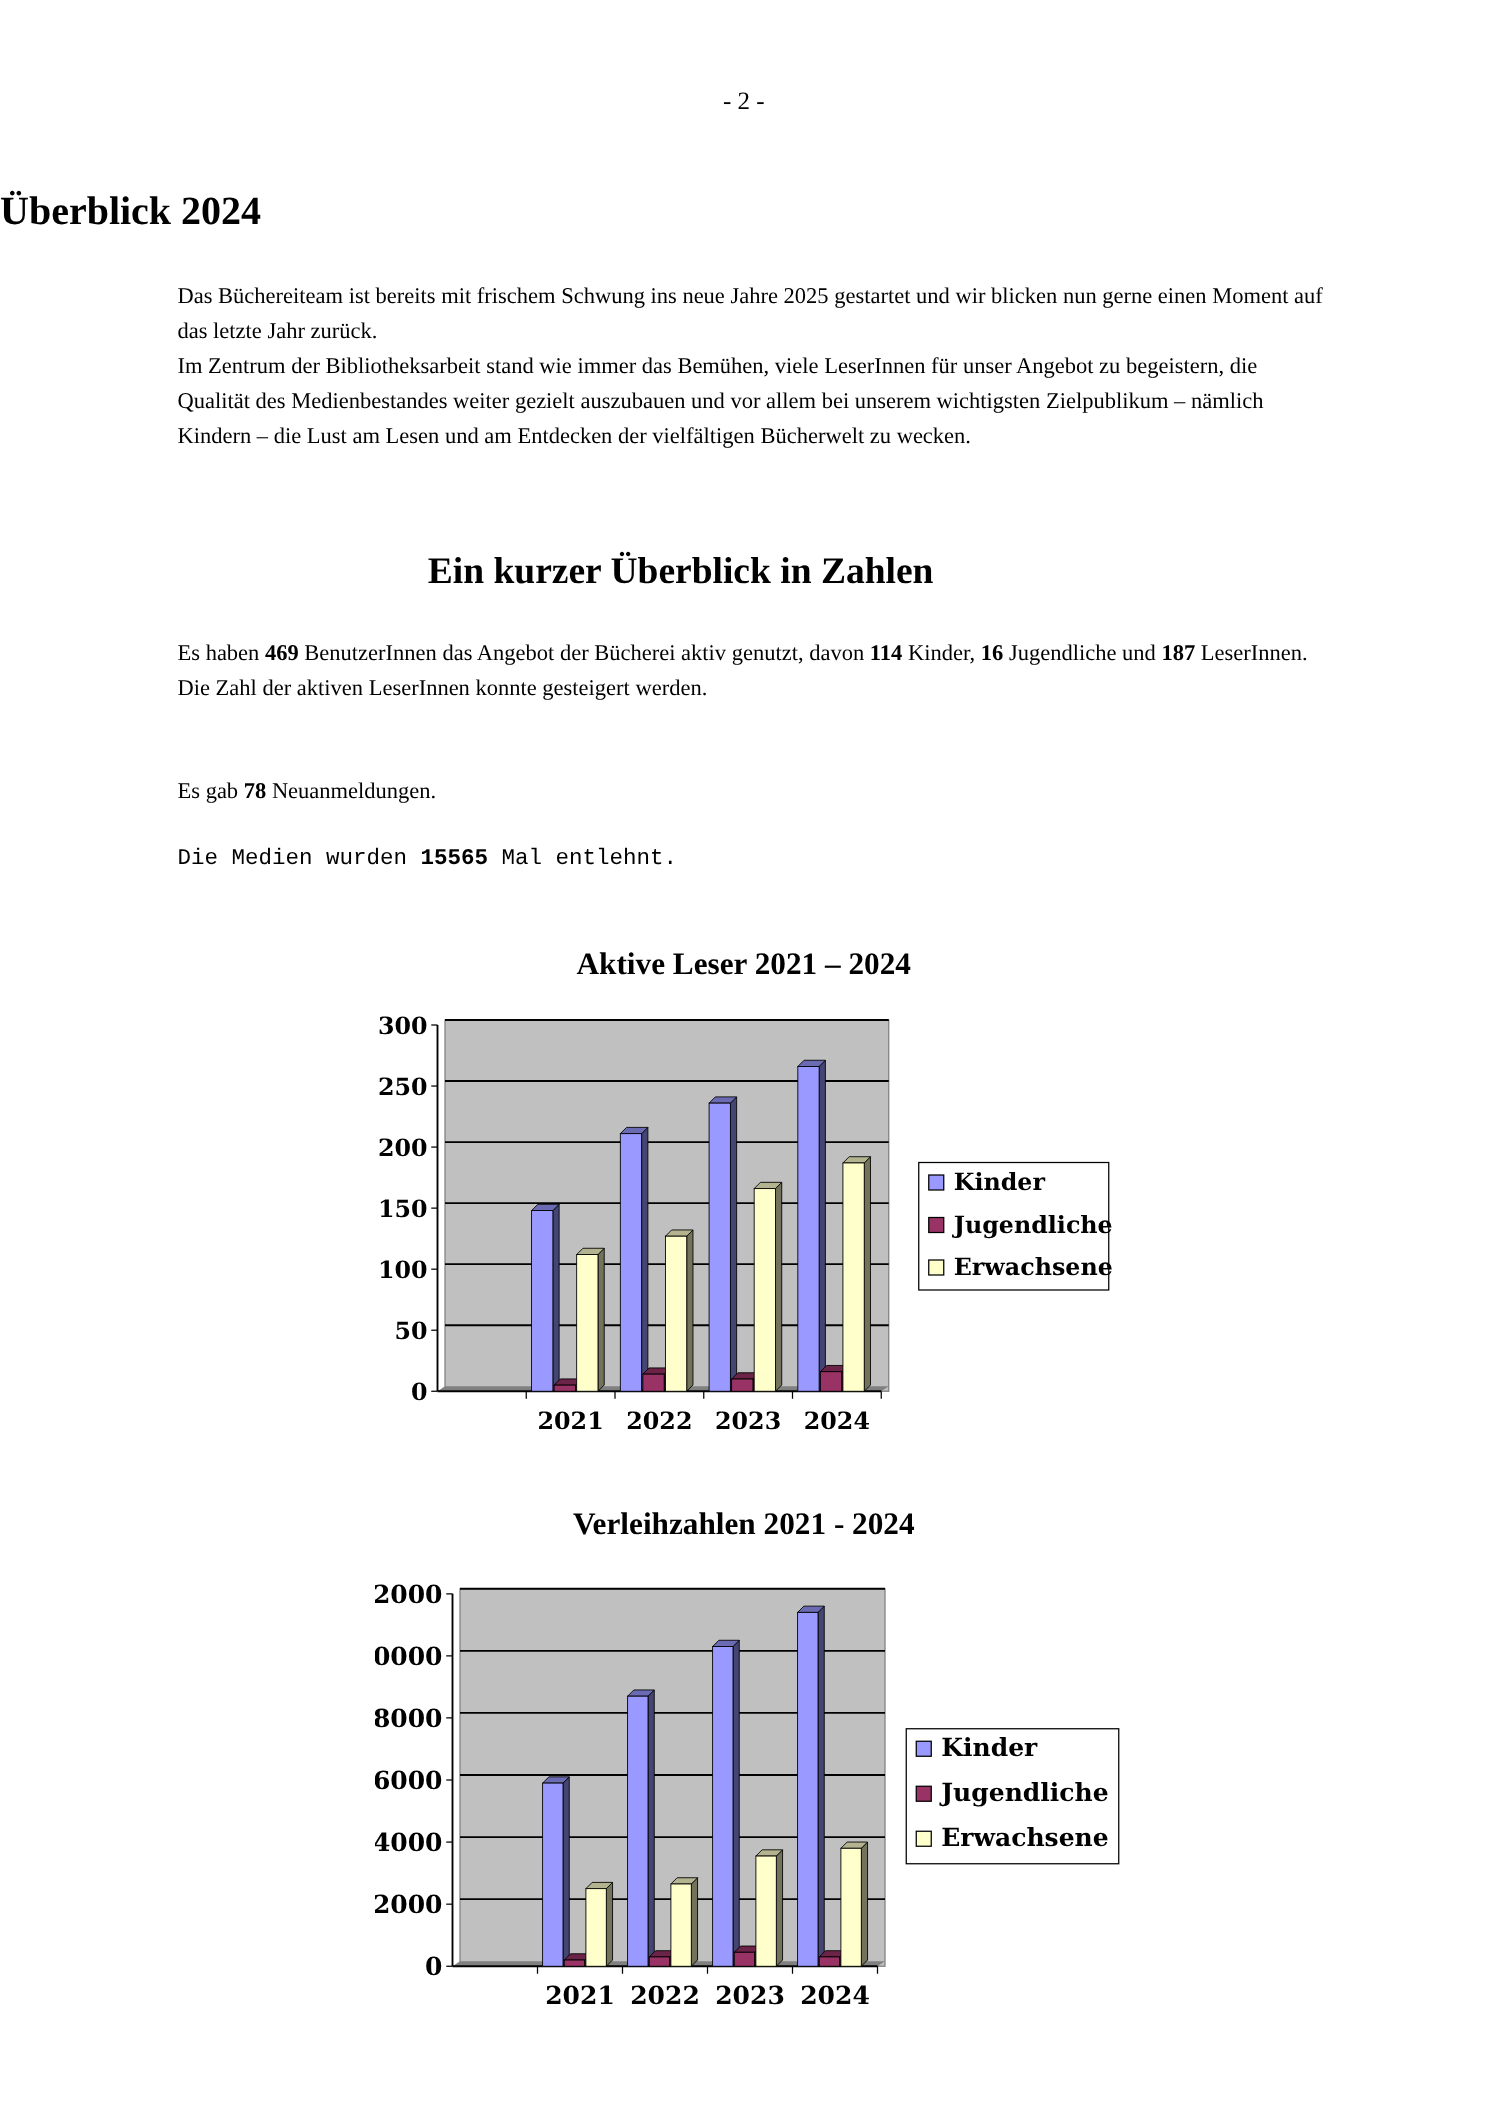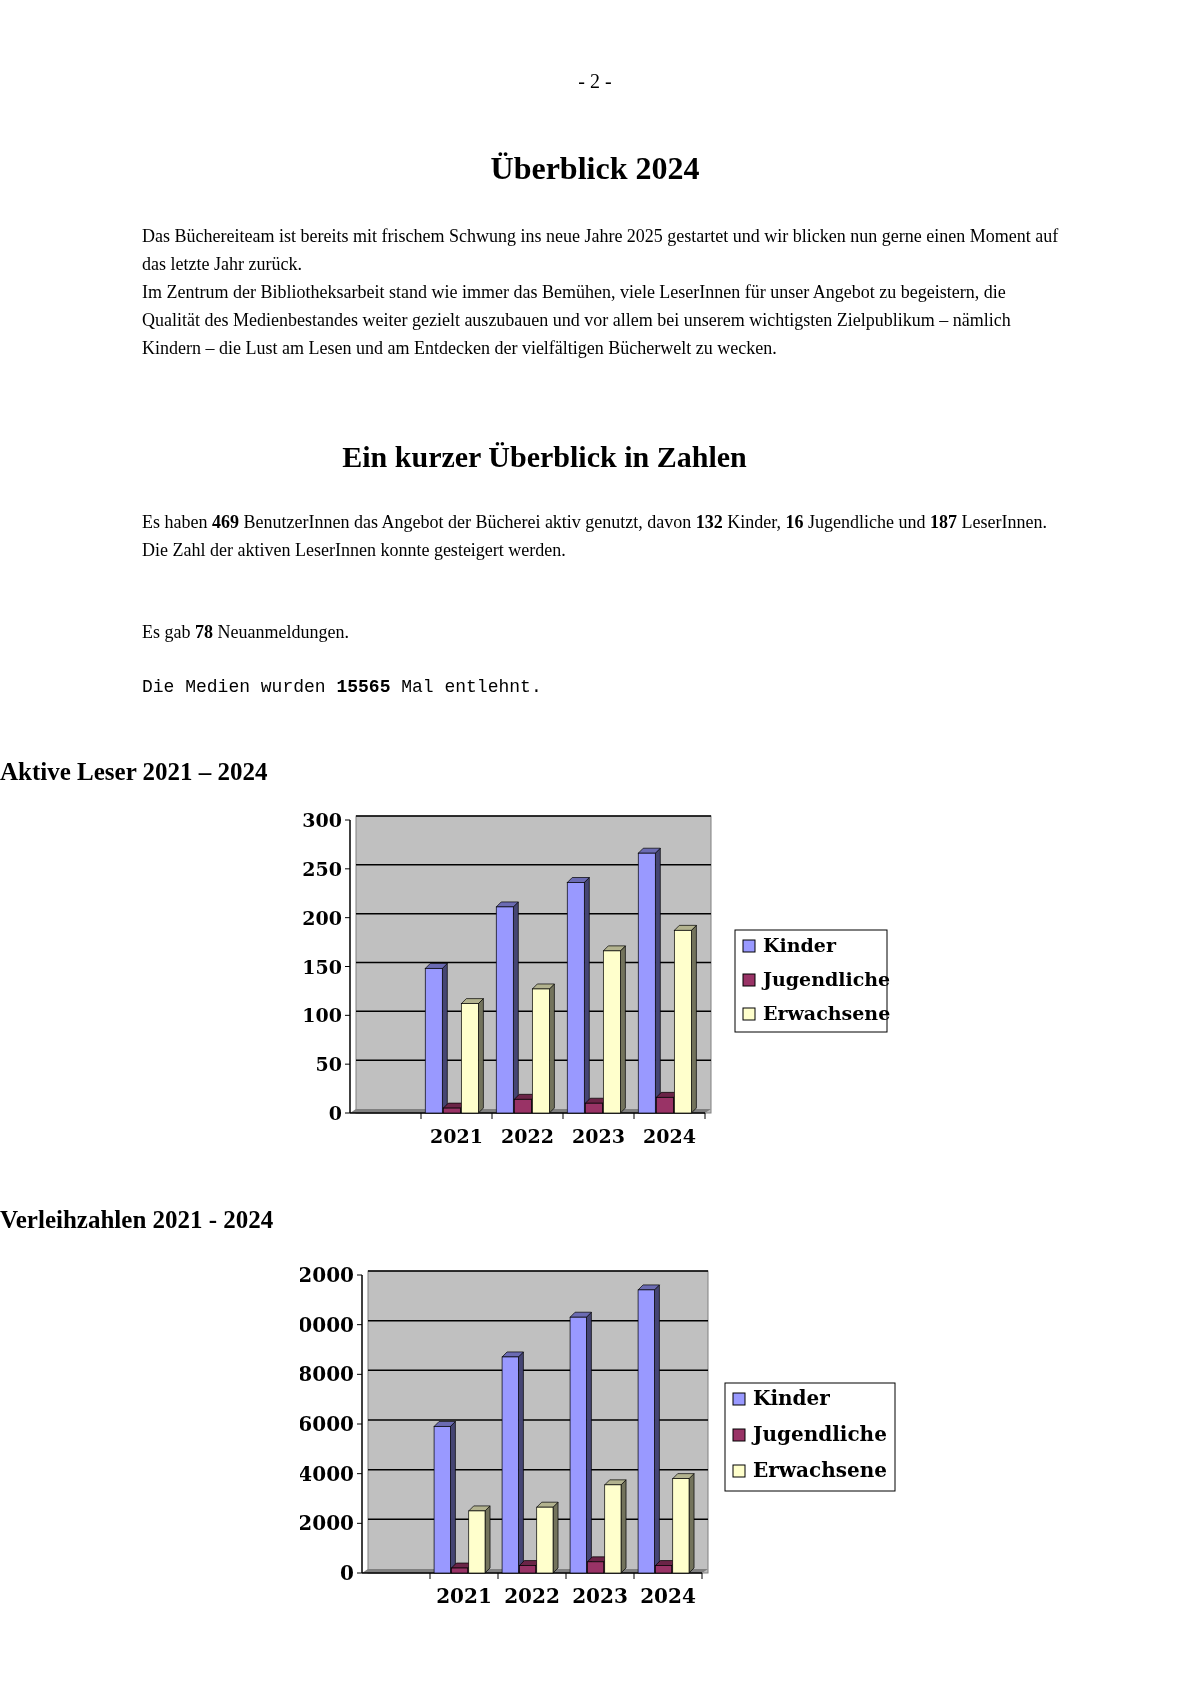--- a/index.html
+++ b/index.html
@@ -1,42 +1,42 @@
 <!DOCTYPE html>
 <html><head>
 <meta charset="utf-8">
 <style>
   body { margin:0; background:#fff; }
   .page { position:relative; width:1190px; height:1683px; background:#fff; font-family:"Liberation Serif", serif; color:#000; }
   .pnum { position:absolute; top:70px; left:0; width:1190px; text-align:center; font-size:20px; }
-  .h1 { position:absolute; top:150px; left:0; width:1190px; text-align:center; font-size:32px; font-weight:bold; }
+  .h1 { position:absolute; top:150px; left:0; width:1190px; text-align:left; font-size:32px; font-weight:bold; }
   .h2 { position:absolute; top:440px; left:0; width:1089px; text-align:center; font-size:30px; font-weight:bold; }
   .para { position:absolute; left:142px; width:920px; font-size:18px; line-height:28px; }
   .p1 { top:222px; }
   .p2 { top:508px; }
   .p3 { top:618px; }
   .p4 { top:673px;font-family:Liberation Mono, monospace; }
-  .chart-title { position:absolute; left:0; width:1190px; font-size:25px; font-weight:bold; }
+  .chart-title { position:absolute; left:0; width:1190px; text-align:center; font-size:25px; font-weight:bold; }
   .ct1 { top:758px; }
   .ct2 { top:1206px; }
   svg text { font-family:"DejaVu Serif", serif; font-weight:bold; }
 </style>
 </head>
 <body>
 
 <div class="page">
   <div class="pnum">- 2 -</div>
   <div class="h1">Überblick 2024</div>
   <div class="para p1">
     <div>Das Büchereiteam ist bereits mit frischem Schwung ins neue Jahre 2025 gestartet und wir blicken nun gerne einen Moment auf das letzte Jahr zurück.</div>
     <div>Im Zentrum der Bibliotheksarbeit stand wie immer das Bemühen, viele LeserInnen für unser Angebot zu begeistern, die Qualität des Medienbestandes weiter gezielt auszubauen und vor allem bei unserem wichtigsten Zielpublikum – nämlich Kindern – die Lust am Lesen und am Entdecken der vielfältigen Bücherwelt zu wecken.</div>
   </div>
   <div class="h2">Ein kurzer Überblick in Zahlen</div>
   <div class="para p2">
-    <div><span>Es haben </span><b>469</b><span> BenutzerInnen das Angebot der Bücherei aktiv genutzt, davon </span><b>132</b><span> Kinder, </span><b>16</b><span> Jugendliche und </span><b>187</b><span> LeserInnen.</span></div>
+    <div><span>Es haben </span><b>469</b><span> BenutzerInnen das Angebot der Bücherei aktiv genutzt, davon </span><b>114</b><span> Kinder, </span><b>16</b><span> Jugendliche und </span><b>187</b><span> LeserInnen.</span></div>
     <div>Die Zahl der aktiven LeserInnen konnte gesteigert werden.</div>
   </div>
   <div class="para p3"><span>Es gab </span><b>78</b><span> Neuanmeldungen.</span></div>
   <div class="para p4"><span>Die Medien wurden </span><b>15565</b><span> Mal entlehnt.</span></div>
 
   <div class="chart-title ct1">Aktive Leser 2021 – 2024</div>
   <svg id="chart0" style="position:absolute;left:300px;top:800px" width="680" height="360">
       <rect x="56" y="16" width="355" height="297" fill="#c0c0c0" stroke="#808080"></rect>
       <polygon points="50,313 56,309 411,309 405,313" fill="#808080"></polygon>
       <line x1="45" y1="313" x2="50" y2="313" stroke="#000"></line>

